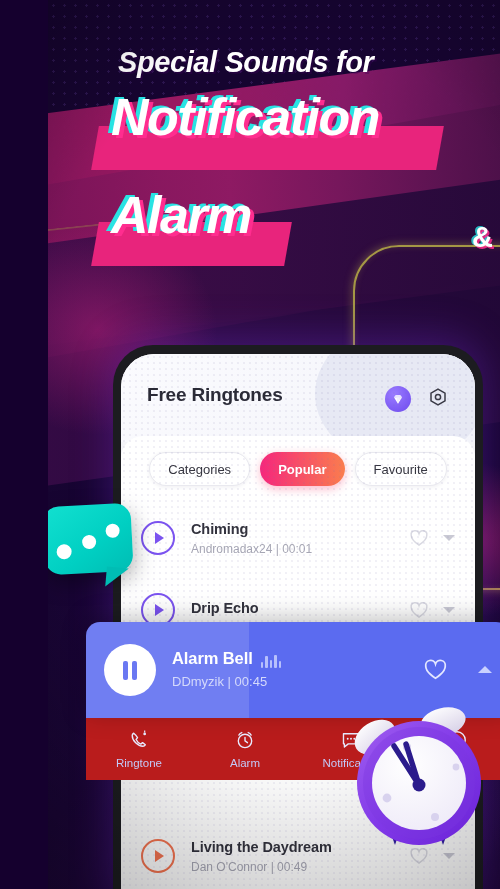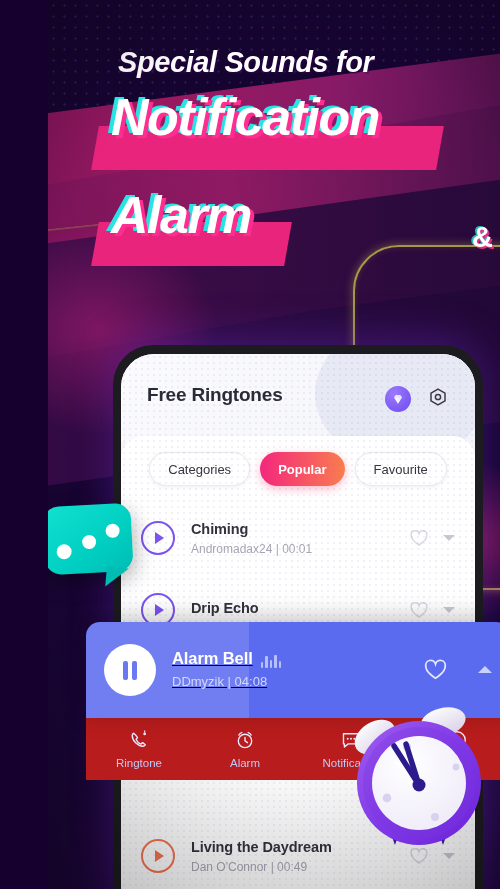--- a/index.html
+++ b/index.html
@@ -206,21 +206,21 @@
   .progress{
     position:absolute; left:0; top:0; width:163px; height:96px;
     background:rgba(255,255,255,.13);
   }
   .pause{
     position:absolute; left:18px; top:22px; width:52px; height:52px;
     border-radius:50%; background:#fff;
     display:flex; align-items:center; justify-content:center; gap:4px;
   }
   .pbar{ width:5px; height:19px; background:#6a78f2; border-radius:2px; }
-  .p-meta{ position:absolute; left:86px; top:27px;text-decoration:underline; }
+  .p-meta{ position:absolute; left:86px; top:27px; }
   .p-title{ font-size:16.5px; font-weight:bold; color:#fff; letter-spacing:-.1px; display:flex; align-items:flex-end; gap:8px;}
   .eq{ display:flex; align-items:flex-end; gap:2px; height:14px; opacity:.8; }
   .eq i{ display:block; width:2.5px; background:#cfd6ff; border-radius:1px; }
   .p-sub{ font-size:13px; color:#d4d9fb; margin-top:6px; }
   .p-right{ position:absolute; right:18px; top:36px; display:flex; align-items:center; gap:30px; }
   .up-caret{ width:0;height:0;border-left:7px solid transparent;border-right:7px solid transparent;border-bottom:7px solid #c9d1ff; }
 
   .actions{
     position:absolute; left:38px; top:718px; width:424px; height:62px;
     background:#b91c1c; z-index:29; display:flex; align-items:center;
@@ -370,21 +370,21 @@
       <div class="p-title">
         <span>Alarm Bell</span>
         <span class="eq">
           <i style="height:6px"></i>
             <i style="height:12px"></i>
             <i style="height:8px"></i>
             <i style="height:13px"></i>
             <i style="height:7px"></i>
         </span>
       </div>
-      <div class="p-sub">DDmyzik | 04:08</div>
+      <div class="p-sub">DDmyzik | 00:45</div>
     </div>
     <div class="p-right">
       <svg width="25" height="23" viewBox="0 0 20 18">
         <path d="M10 16S2.2 11.2 2.2 6.3A4 4 0 0 1 10 4.6 4 4 0 0 1 17.8 6.3C17.8 11.2 10 16 10 16z" fill="none" stroke="#e3e7ff" stroke-width="1.4"></path>
       </svg>
       <div class="up-caret"></div>
     </div>
   </div>
 
   <div class="actions">

